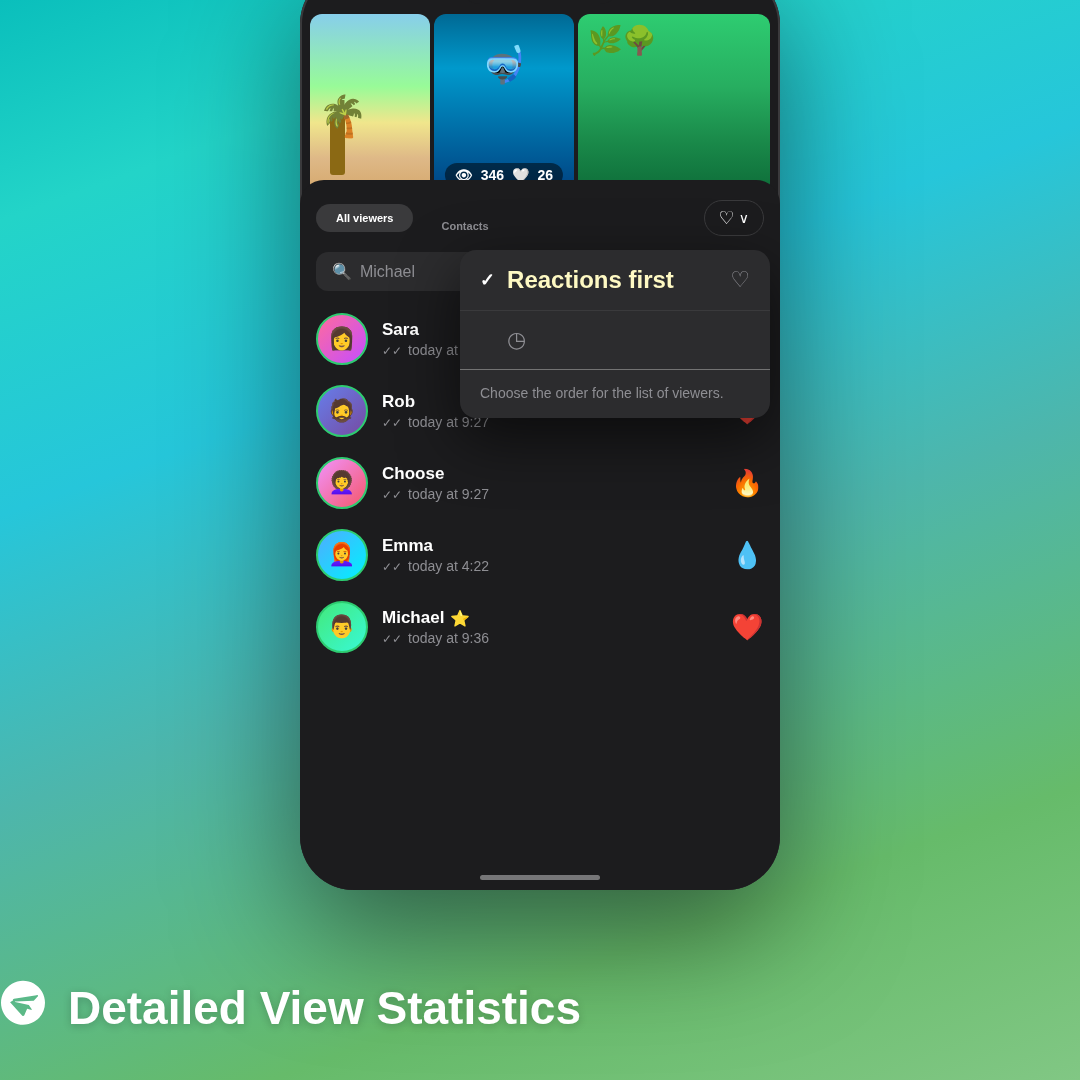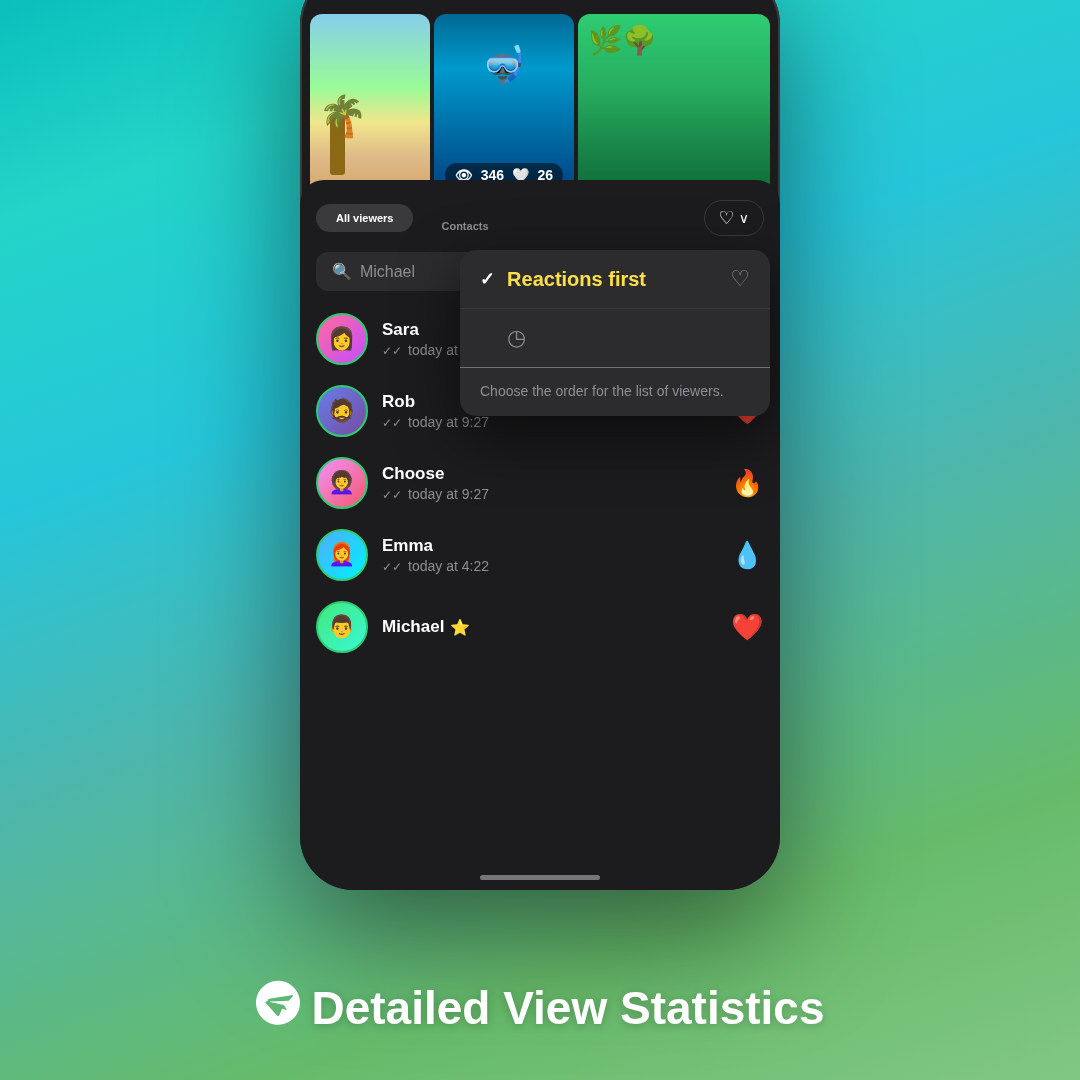--- a/index.html
+++ b/index.html
@@ -296,23 +296,23 @@
 
     .dropdown-check {
       color: white;
       font-size: 18px;
       margin-right: 12px;
       font-weight: 600;
     }
 
     .dropdown-label {
       flex: 1;
-      font-size: 20px;
+      font-size: 24px;
       font-weight: 600;
-      color: #fde047;
+      color: #fef9c3;
     }
 
     .dropdown-icon {
       font-size: 22px;
       color: #8e8e93;
     }
 
     .dropdown-desc {
       padding: 14px 20px;
       font-size: 14px;
@@ -322,22 +322,22 @@
     }
 
     
     .bottom-promo {
       position: absolute;
       bottom: 40px;
       left: 0;
       right: 0;
       display: flex;
       align-items: center;
-      justify-content: center;
-      gap: 4px;
+      justify-content: flex-start;
+      gap: 16px;
       color: white;
     }
 
     .promo-icon {
       font-size: 52px;
     }
 
     .promo-text {
       font-size: 46px;
       font-weight: 800;
@@ -473,20 +473,24 @@
         </div>
 
         <div class="viewer-item">
           <div class="avatar avatar-michael">
             <div class="avatar-face">👨</div>
           </div>
           <div class="viewer-info">
             <div class="viewer-name">
               <span>Michael</span>
               <span style="color:#1d9bf0; font-size:16px;">⭐</span>
+            </div>
+            <div class="viewer-time">
+              <span class="checkmarks">✓✓</span>
+              <span>today at 9:36</span>
             </div>
           </div>
           <div class="reaction-emoji">❤️</div>
         </div>
 
       </div>
 
       <div class="home-indicator"></div>
     </div>
 

